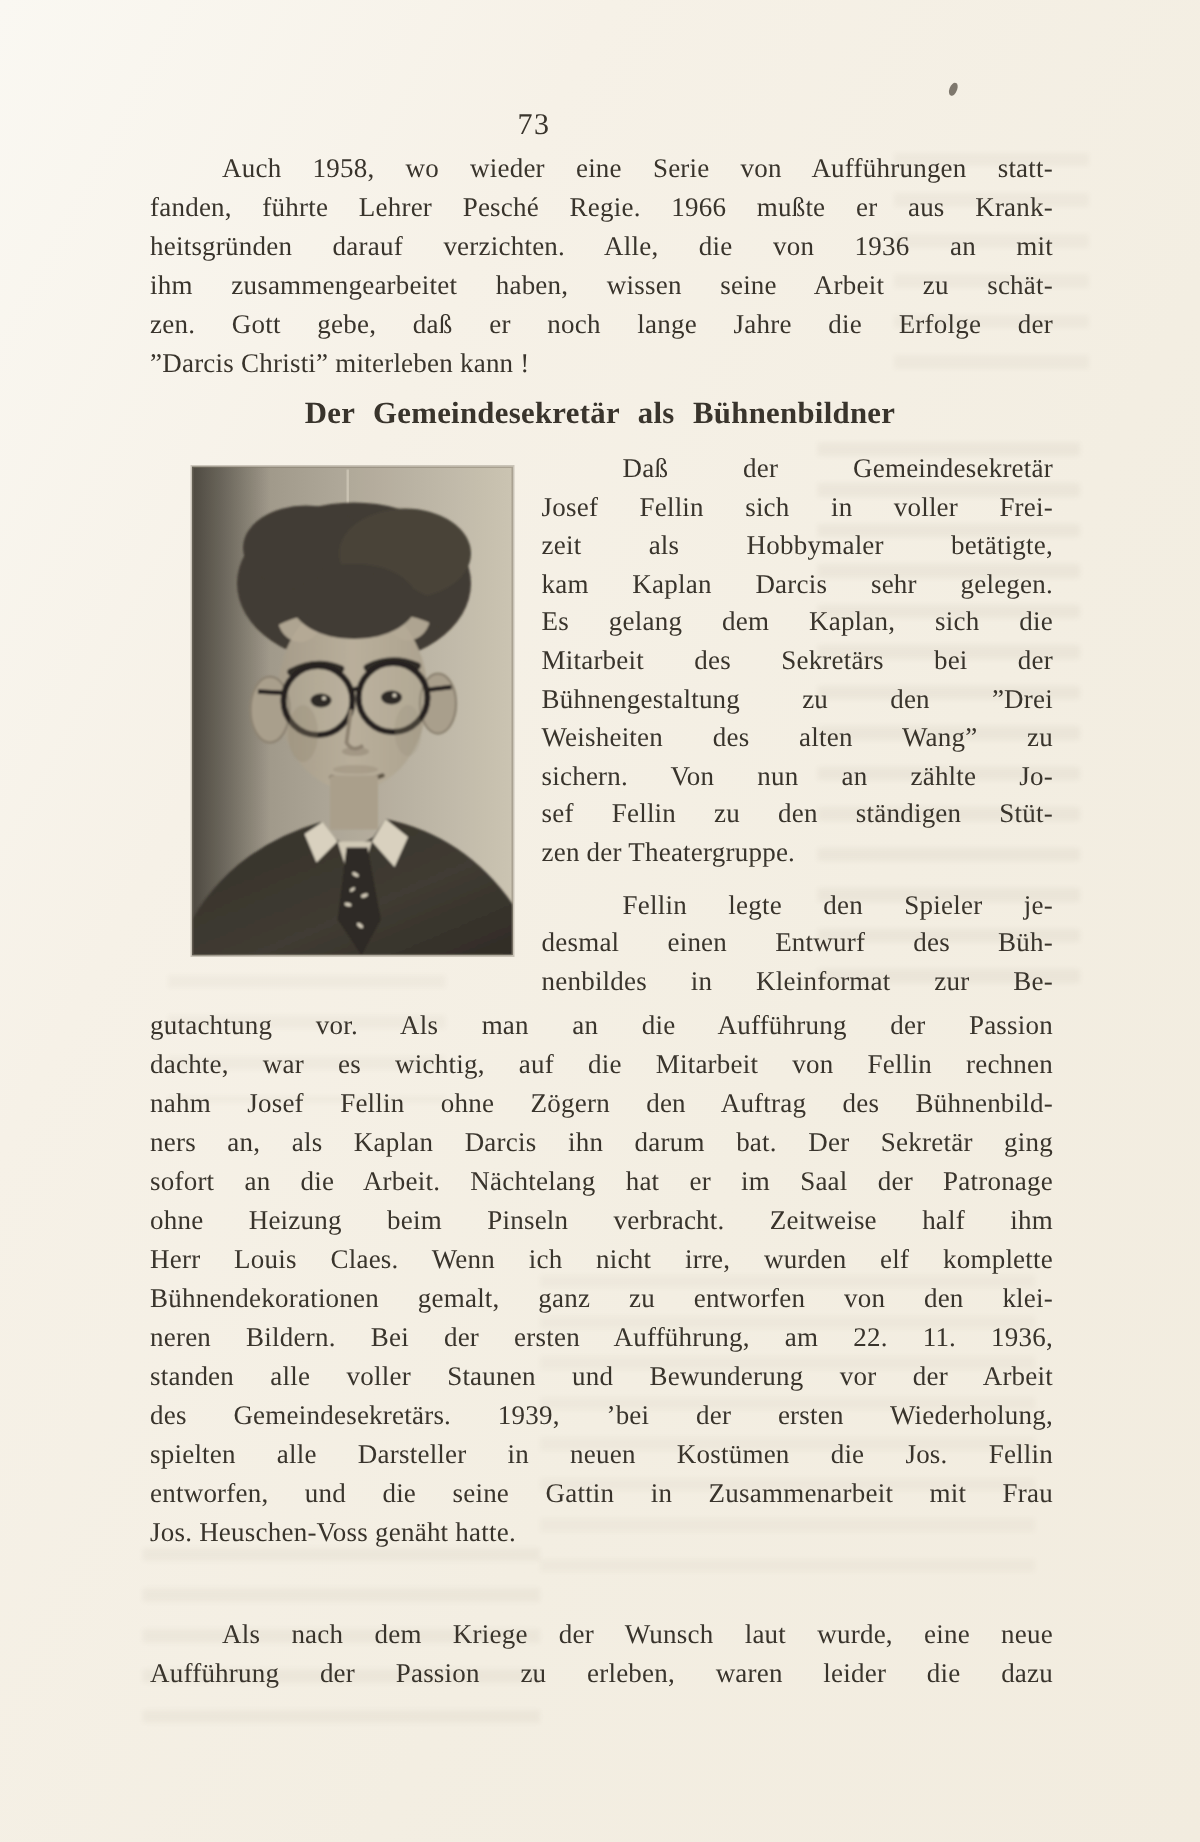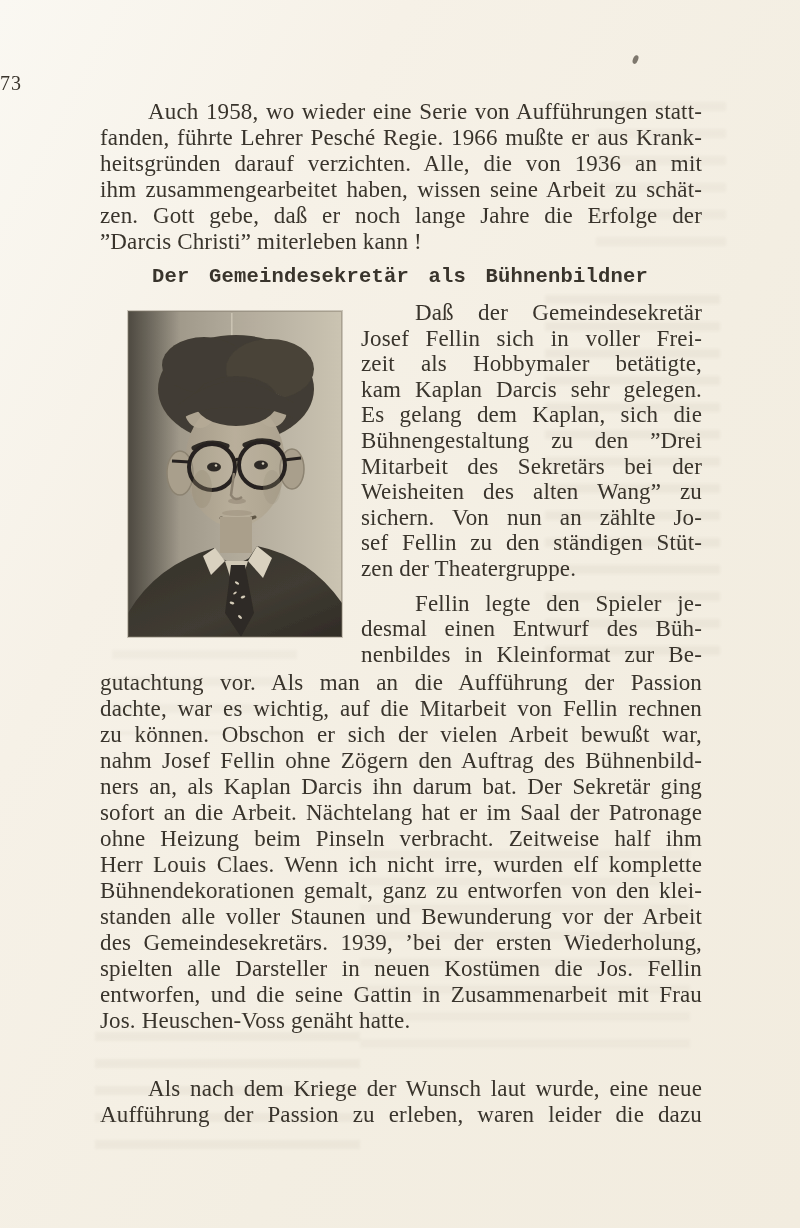--- a/index.html
+++ b/index.html
@@ -22,37 +22,37 @@
   .ghost.g4{left:596px;top:102px;width:130px;height:160px;opacity:0.045;}
   .ghost.g5{left:360px;top:850px;width:330px;height:210px;opacity:0.035;}
 
   .speck{
     position:absolute;left:633px;top:55px;width:5px;height:9px;z-index:3;
     background:#4c443a;border-radius:55% 45% 50% 50%;transform:rotate(20deg);opacity:.7;
   }
 
   .page-number{
     position:absolute;top:72px;left:0;width:712px;z-index:2;
-    text-align:left;font-size:20px;letter-spacing:1px;
+    text-align:center;font-size:20px;letter-spacing:1px;
   }
 
   .block{position:absolute;left:100px;width:602px;z-index:2;}
   .line{
-    font-size:23px;line-height:26px;letter-spacing:0.15px;
+    font-size:18px;line-height:26px;letter-spacing:0.15px;
     text-align:justify;text-align-last:justify;
   }
   .line.indent{text-indent:48px;}
   .line.last{text-align-last:left;}
 
   #p1{top:99px;}
 
   .heading{
     position:absolute;top:265px;left:0;width:800px;z-index:2;
     text-align:center;font-weight:bold;font-size:20.5px;
-    letter-spacing:0.2px;word-spacing:7px;font-family:Liberation Mono, monospace;
+    letter-spacing:0.2px;word-spacing:7px;
   }
 
   #photo-section{top:300px;display:flex;align-items:flex-start;}
   .photo-wrap{
     flex:0 0 auto;margin-left:28px;margin-top:11px;width:214px;height:326px;
     filter:sepia(.12) contrast(.96) brightness(.99);
     box-shadow:0 0 0 1px rgba(120,112,98,.35);
   }
   .photo-wrap svg{display:block;width:214px;height:326px;}
   .side-col{margin-left:19px;width:341px;}
@@ -178,45 +178,45 @@
         <rect x="0.5" y="0.5" width="213" height="325" fill="none" stroke="#7d7668" stroke-width="1" opacity="0.45"></rect>
       </svg>
     </div>
     <div class="side-col">
       <div id="p2">
           <div class="line indent">Daß der Gemeindesekretär</div>
           <div class="line">Josef Fellin sich in voller Frei-</div>
           <div class="line">zeit als Hobbymaler betätigte,</div>
           <div class="line">kam Kaplan Darcis sehr gelegen.</div>
           <div class="line">Es gelang dem Kaplan, sich die</div>
+          <div class="line">Mitarbeit des Sekretärs bei der</div>
           <div class="line">Bühnengestaltung zu den ”Drei</div>
-          <div class="line">Mitarbeit des Sekretärs bei der</div>
           <div class="line">Weisheiten des alten Wang” zu</div>
           <div class="line">sichern. Von nun an zählte Jo-</div>
           <div class="line">sef Fellin zu den ständigen Stüt-</div>
           <div class="line last">zen der Theatergruppe.</div>
         </div>
       <div id="p3col">
           <div class="line indent">Fellin legte den Spieler je-</div>
           <div class="line">desmal einen Entwurf des Büh-</div>
           <div class="line">nenbildes in Kleinformat zur Be-</div>
         </div>
     </div>
   </div>
 
   <div class="block" id="p3full">
       <div class="line">gutachtung vor. Als man an die Aufführung der Passion</div>
       <div class="line">dachte, war es wichtig, auf die Mitarbeit von Fellin rechnen</div>
-      <div class="line">zu können. Obschon er sich der vielen Arbeit bewußt war,</div>
       <div class="line">nahm Josef Fellin ohne Zögern den Auftrag des Bühnenbild-</div>
       <div class="line">ners an, als Kaplan Darcis ihn darum bat. Der Sekretär ging</div>
       <div class="line">sofort an die Arbeit. Nächtelang hat er im Saal der Patronage</div>
       <div class="line">ohne Heizung beim Pinseln verbracht. Zeitweise half ihm</div>
       <div class="line">Herr Louis Claes. Wenn ich nicht irre, wurden elf komplette</div>
       <div class="line">Bühnendekorationen gemalt, ganz zu entworfen von den klei-</div>
+      <div class="line">neren Bildern. Bei der ersten Aufführung, am 22. 11. 1936,</div>
       <div class="line">standen alle voller Staunen und Bewunderung vor der Arbeit</div>
       <div class="line">des Gemeindesekretärs. 1939, ’bei der ersten Wiederholung,</div>
       <div class="line">spielten alle Darsteller in neuen Kostümen die Jos. Fellin</div>
       <div class="line">entworfen, und die seine Gattin in Zusammenarbeit mit Frau</div>
       <div class="line last">Jos. Heuschen-Voss genäht hatte.</div>
     </div>
 
   <div class="block" id="p4">
       <div class="line indent">Als nach dem Kriege der Wunsch laut wurde, eine neue</div>
       <div class="line">Aufführung der Passion zu erleben, waren leider die dazu</div>

